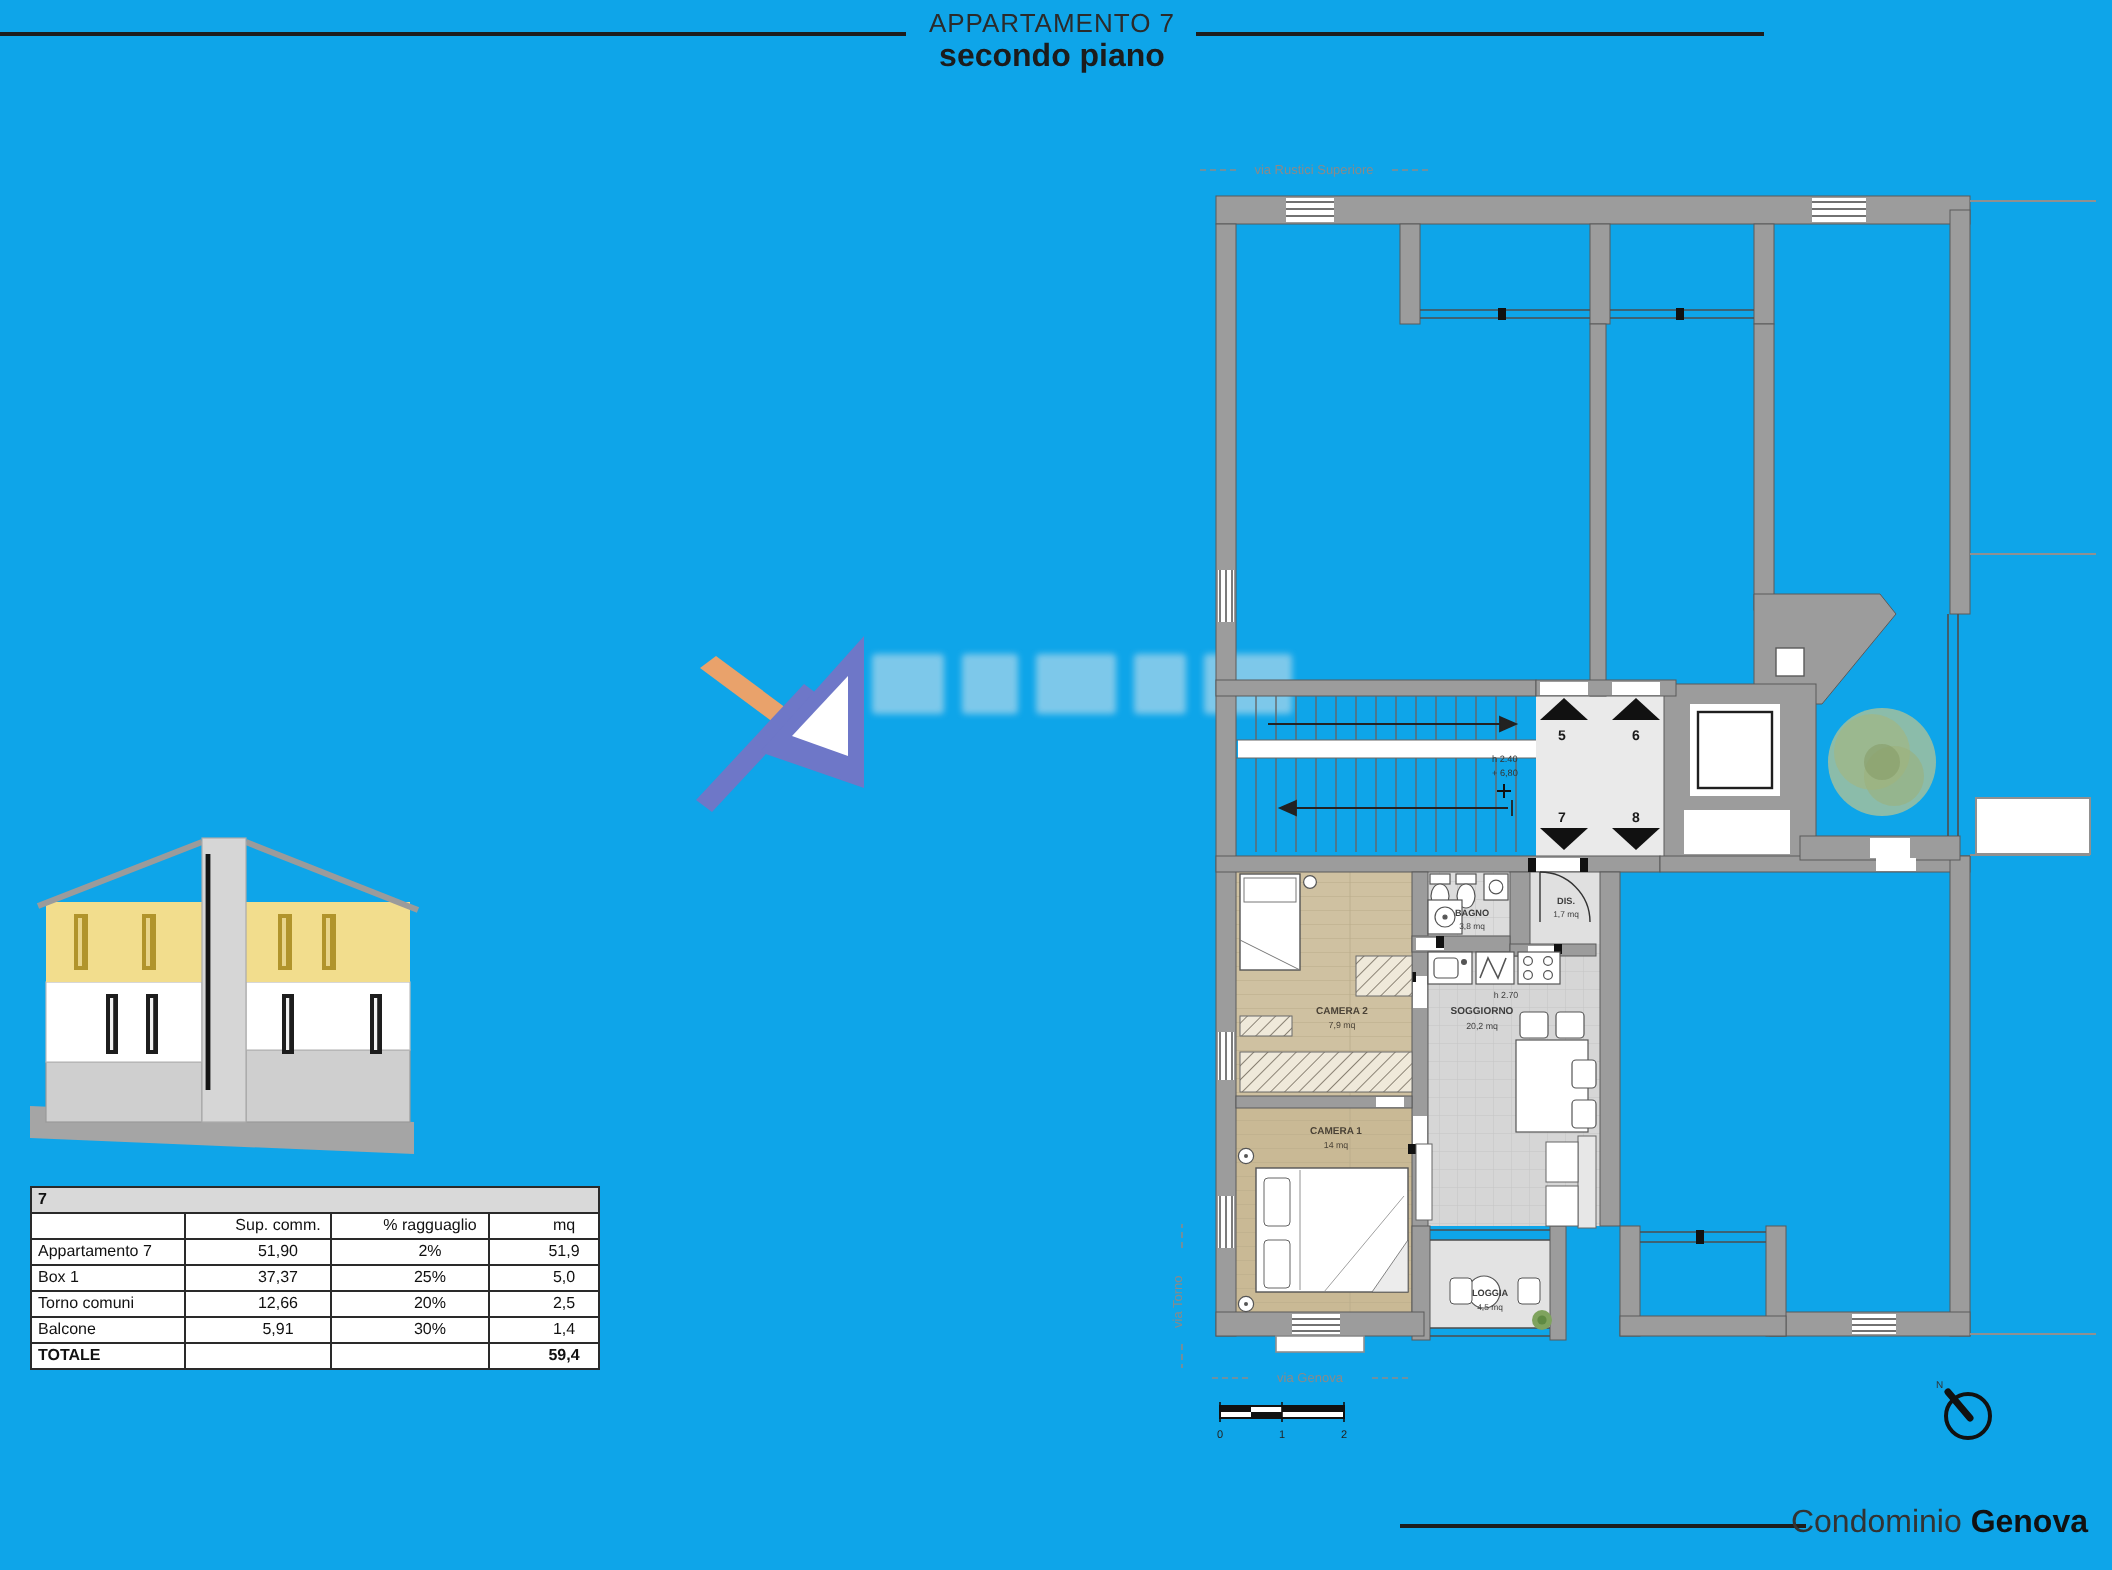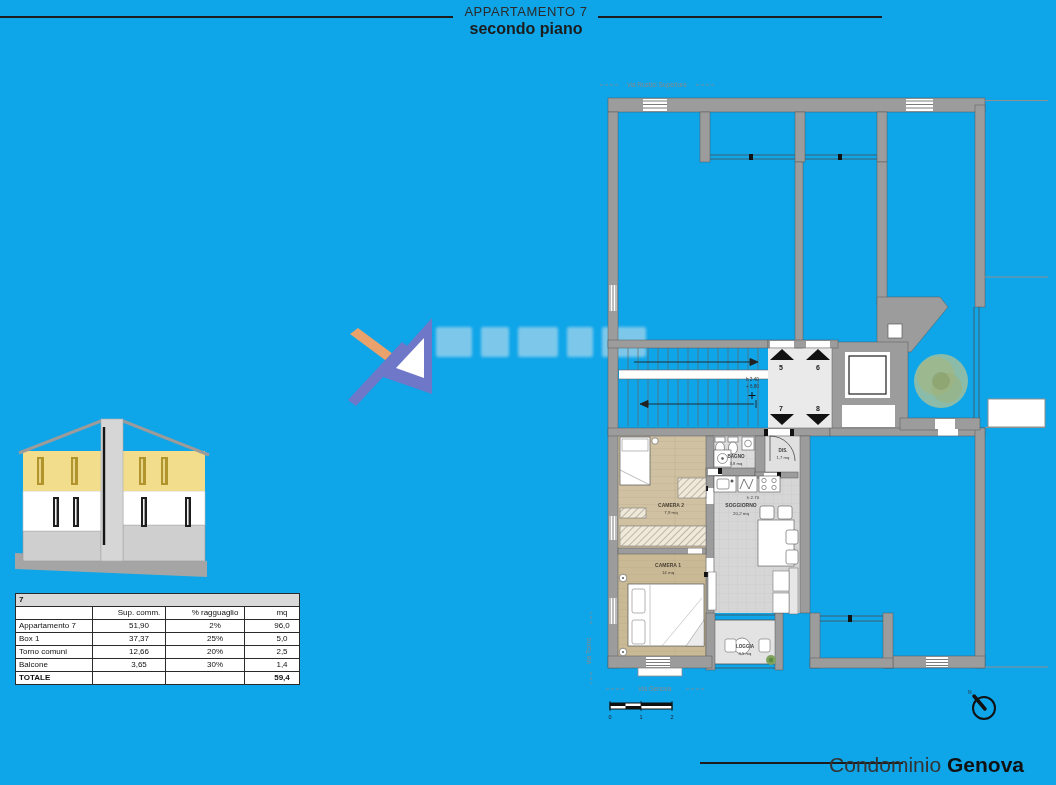--- a/index.html
+++ b/index.html
@@ -7,21 +7,21 @@
           font-family:"Liberation Sans",sans-serif;color:#222;}
   
   .hdr-line{position:absolute;height:2px;background:#1d1d1d;top:16px;}
   .hdr-line.left{left:0;width:453px;}
   .hdr-line.right{left:598px;width:284px;}
   .hdr-title{position:absolute;left:436px;top:4px;width:180px;text-align:center;}
   .hdr-title .t1{font-size:13px;letter-spacing:.5px;color:#2b2b2b;}
   .hdr-title .t2{font-size:16px;font-weight:bold;color:#1c1c1c;margin-top:1px;}
   
   .ftr-line{position:absolute;top:762px;left:700px;width:203px;height:2px;background:#1d1d1d;}
-  .ftr-text{position:absolute;top:753px;right:32px;font-size:21px;color:#333;}
+  .ftr-text{position:absolute;top:753px;right:12px;font-size:16px;color:#333;}
   .ftr-text b{color:#111;}
   
   .tablewrap{position:absolute;left:15px;top:593px;}
   table.areas{border-collapse:collapse;font-size:8px;line-height:1;color:#111;}
   table.areas td{border:1px solid #2a2a2a;padding:2px 3px;height:7px;background:#fff;}
   table.areas tr.cap td{background:#d9d9d9;font-weight:bold;}
   table.areas td.num{text-align:center;padding-left:23px;}
   table.areas td.lab{width:70px;}
   table.areas td.c1{width:46px;}
   table.areas td.c2{width:52px;}
@@ -92,37 +92,37 @@
       <tr>
         <td class="lab"></td>
         <td class="c1 num">Sup. comm.</td>
         <td class="c2 num">% ragguaglio</td>
         <td class="c3 num">mq</td>
       </tr>
       <tr>
         <td>Appartamento 7</td>
         <td class="num">51,90</td>
         <td class="num">2%</td>
-        <td class="num">96,0</td>
+        <td class="num">51,9</td>
       </tr>
       <tr>
         <td>Box 1</td>
         <td class="num">37,37</td>
         <td class="num">25%</td>
         <td class="num">5,0</td>
       </tr>
       <tr>
         <td>Torno comuni</td>
         <td class="num">12,66</td>
         <td class="num">20%</td>
         <td class="num">2,5</td>
       </tr>
       <tr>
         <td>Balcone</td>
-        <td class="num">3,65</td>
+        <td class="num">5,91</td>
         <td class="num">30%</td>
         <td class="num">1,4</td>
       </tr>
       <tr class="tot">
         <td>TOTALE</td>
         <td></td>
             <td></td>
         <td class="num">59,4</td>
       </tr>
     </tbody>

